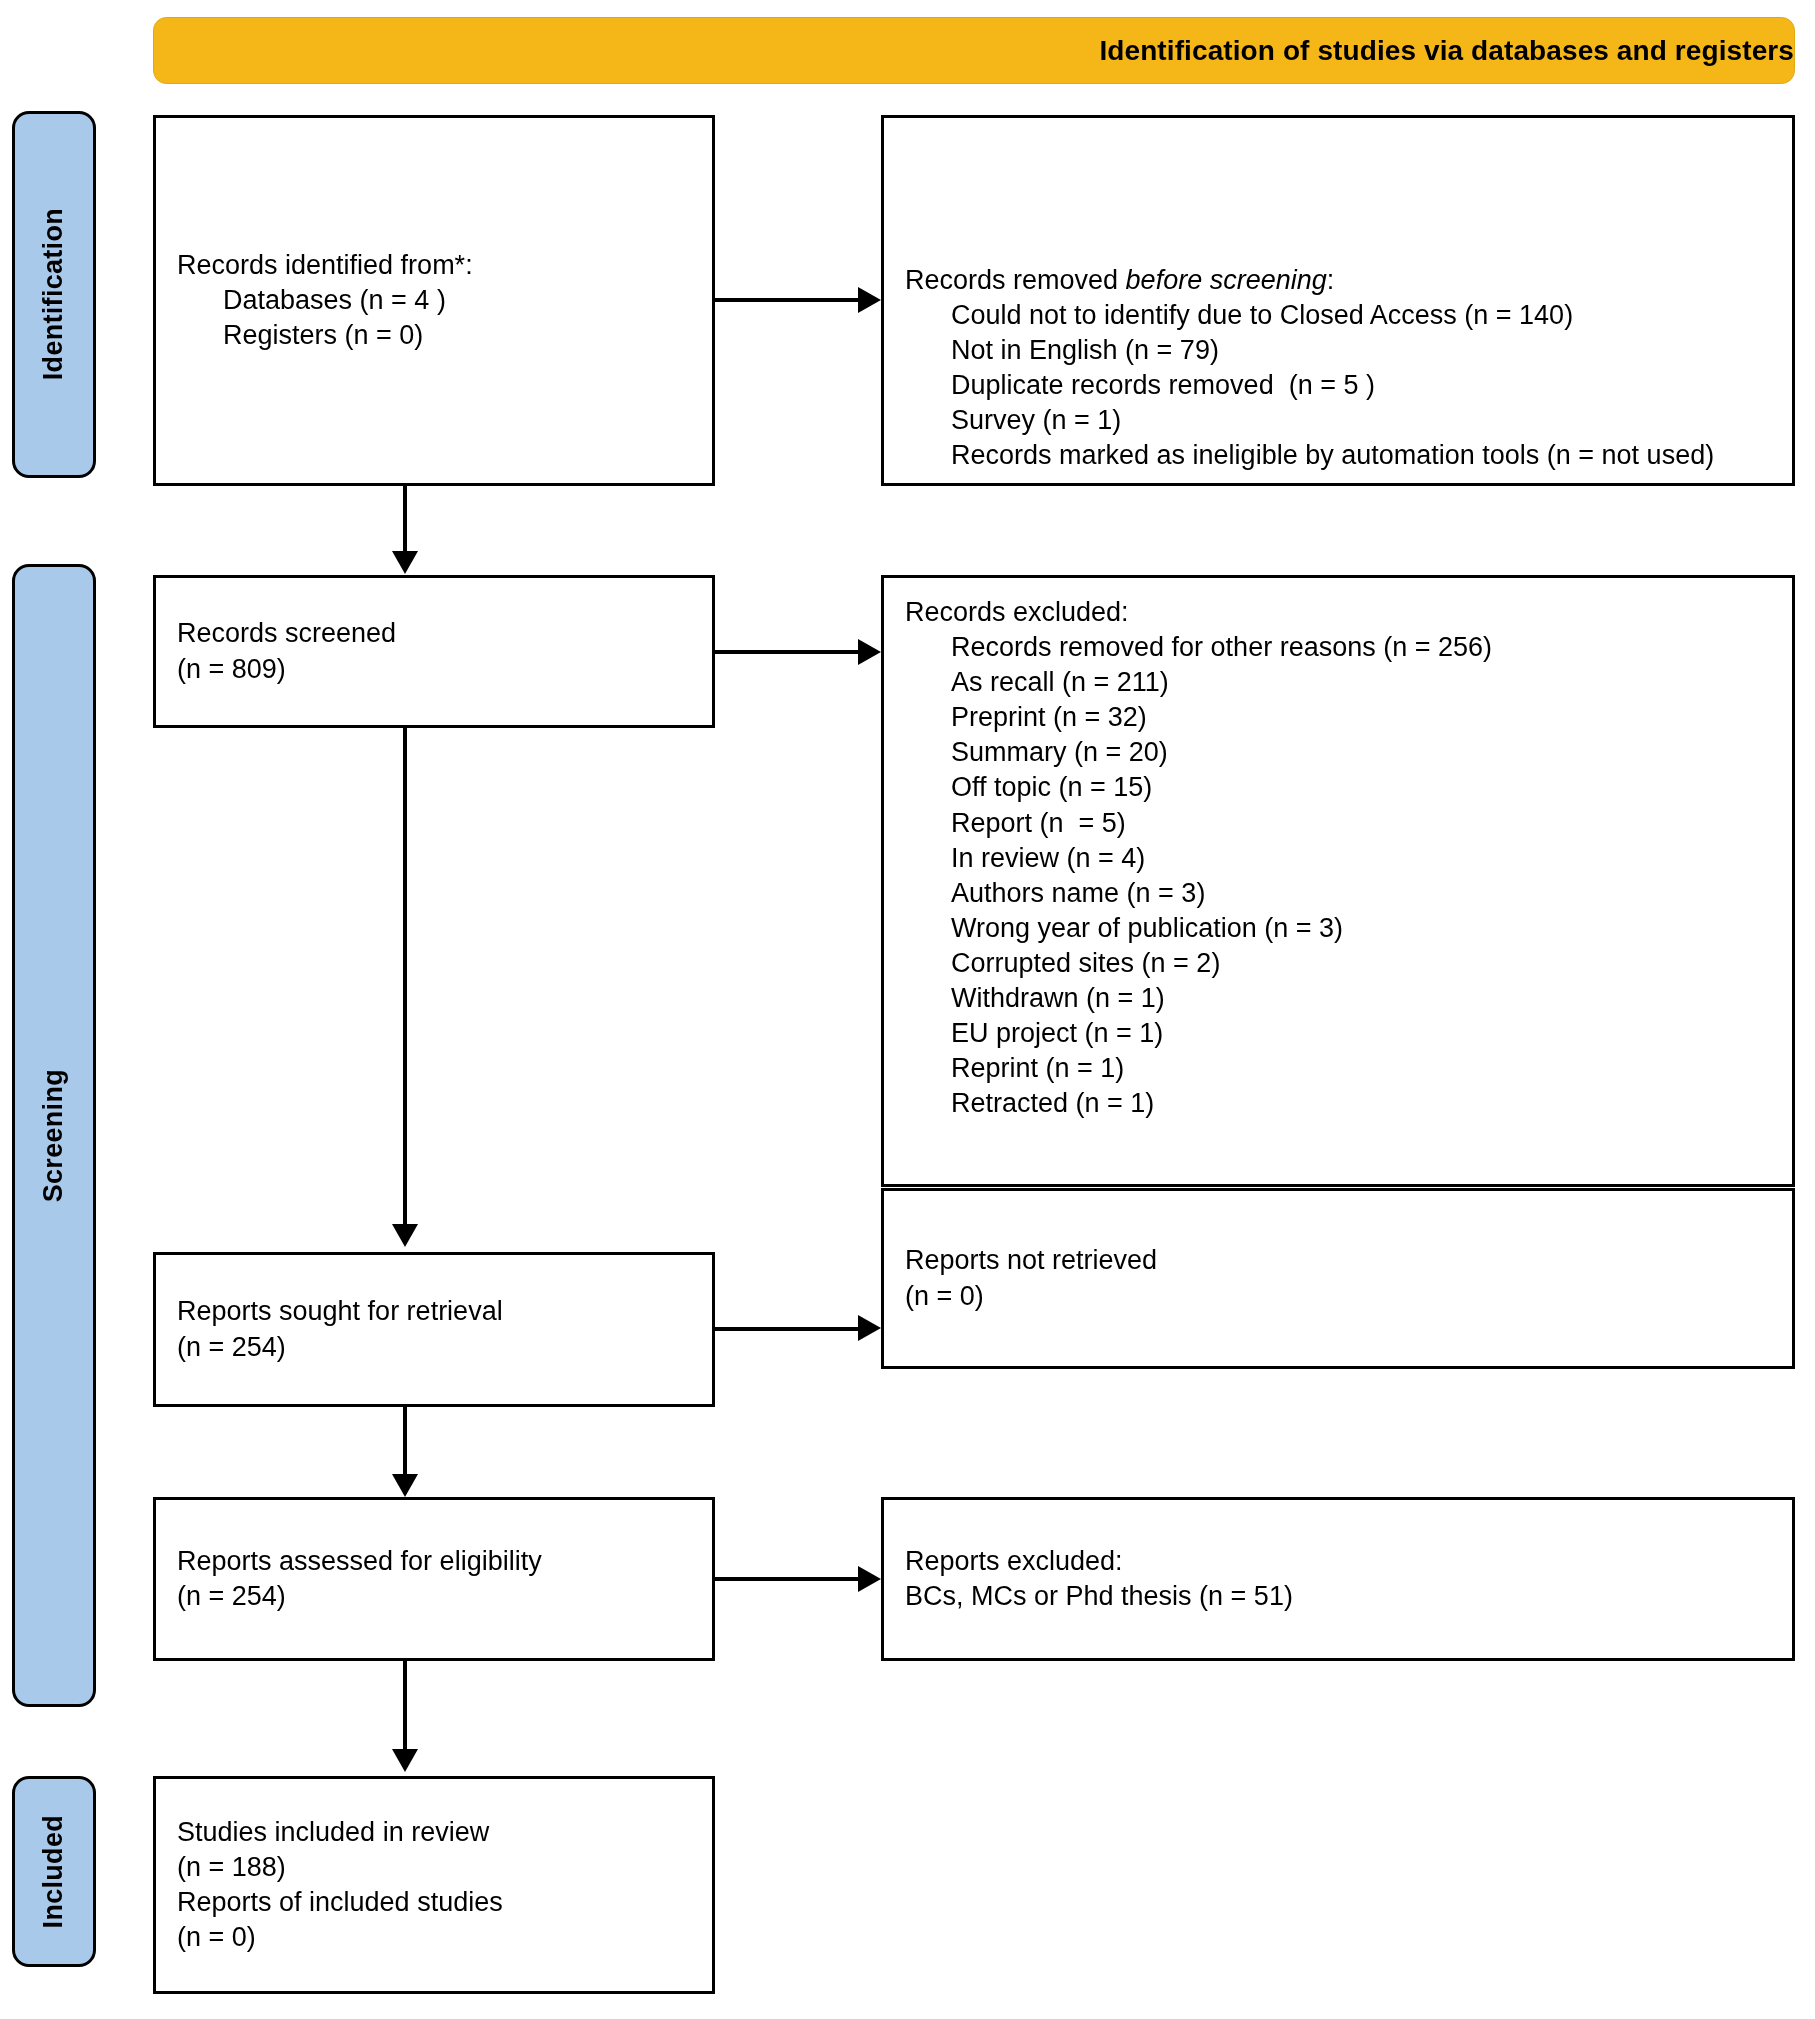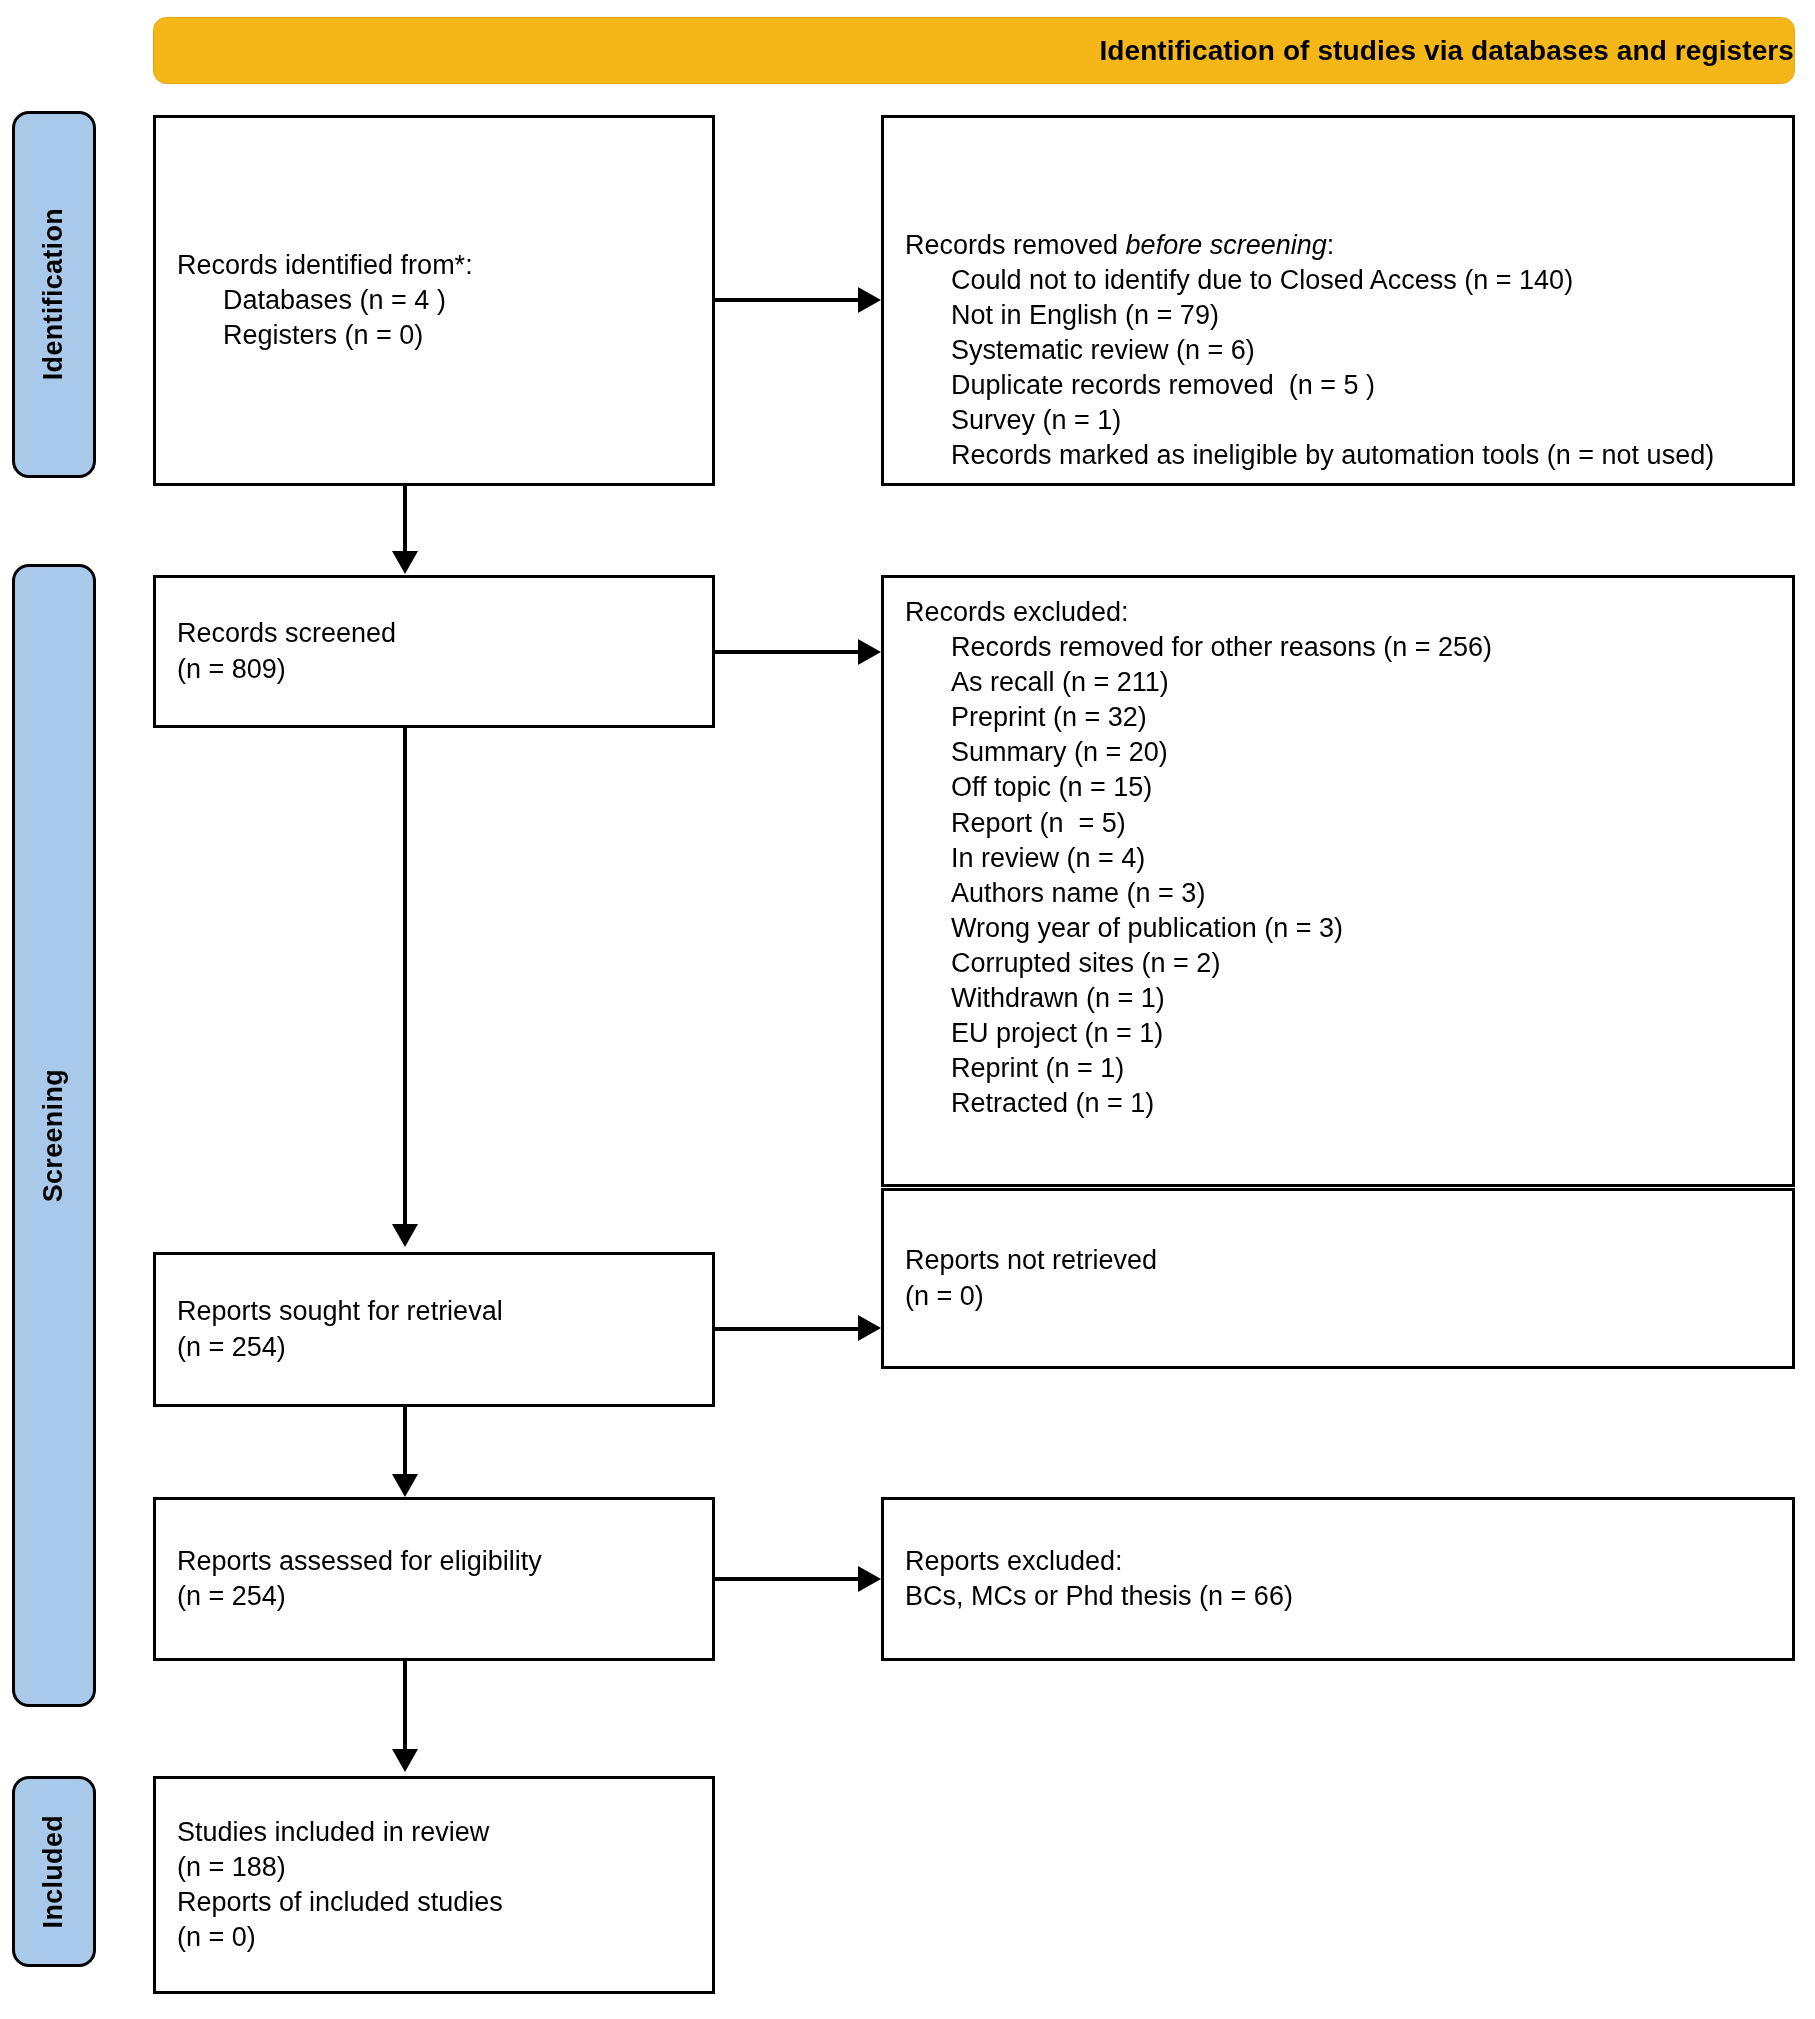--- a/index.html
+++ b/index.html
@@ -115,21 +115,20 @@
     <div class="ln ind">Registers (n = 0)</div>
   </div>
 
   <div class="hline" style="left:715px; top:298px; width:155px;"></div>
   <div class="arrow-r" style="left:858px; top:287px;"></div>
 
   <div class="box" style="left:881px; top:115px; width:914px; height:371px; justify-content:flex-end; padding-top:21px;">
     <div class="ln"><span>Records removed </span><i>before screening</i><span>:</span></div>
     <div class="ln ind">Could not to identify due to Closed Access (n = 140)</div>
     <div class="ln ind">Not in English (n = 79)</div>
-    <div class="ln ind">Systematic review (n = 6)</div>
     <div class="ln ind">Duplicate records removed  (n = 5 )</div>
     <div class="ln ind">Survey (n = 1)</div>
     <div class="ln ind">Records marked as ineligible by automation tools (n = not used)</div>
   </div>
 
   <div class="vline" style="left:403px; top:486px; height:71px;"></div>
   <div class="arrow-d" style="left:392px; top:551px;"></div>
 
   <div class="box" style="left:153px; top:575px; width:562px; height:153px;">
     <div class="ln">Records screened</div>
@@ -179,21 +178,21 @@
   <div class="box" style="left:153px; top:1497px; width:562px; height:164px;">
     <div class="ln">Reports assessed for eligibility</div>
     <div class="ln">(n = 254)</div>
   </div>
 
   <div class="hline" style="left:715px; top:1577px; width:155px;"></div>
   <div class="arrow-r" style="left:858px; top:1566px;"></div>
 
   <div class="box" style="left:881px; top:1497px; width:914px; height:164px;">
     <div class="ln">Reports excluded:</div>
-    <div class="ln">BCs, MCs or Phd thesis (n = 66)</div>
+    <div class="ln">BCs, MCs or Phd thesis (n = 51)</div>
   </div>
 
   <div class="vline" style="left:403px; top:1661px; height:94px;"></div>
   <div class="arrow-d" style="left:392px; top:1749px;"></div>
 
   <div class="box" style="left:153px; top:1776px; width:562px; height:218px;">
     <div class="ln">Studies included in review</div>
     <div class="ln">(n = 188)</div>
     <div class="ln">Reports of included studies</div>
     <div class="ln">(n = 0)</div>

